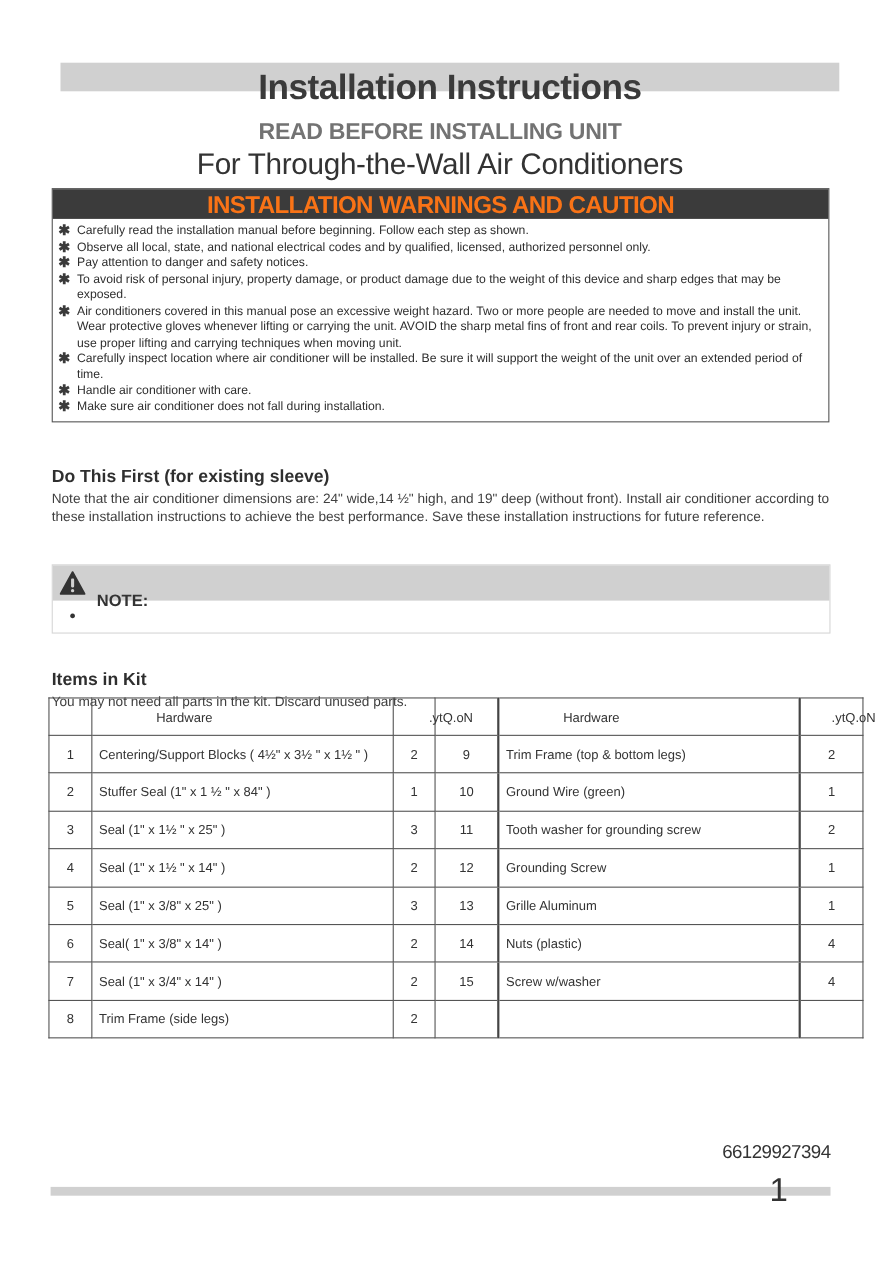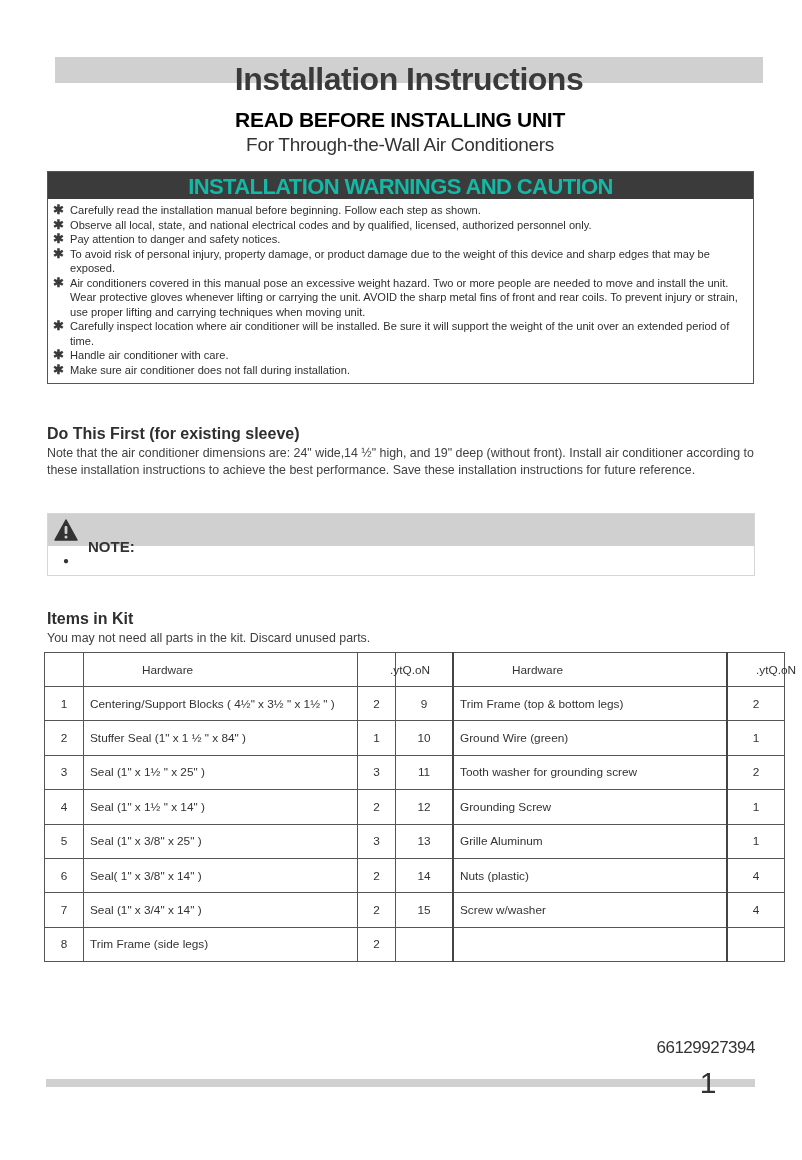--- a/index.html
+++ b/index.html
@@ -6,32 +6,32 @@
   html, body { width: 802px; height: 1160px; background: #ffffff; }
   body { position: relative; font-family: "Liberation Sans", sans-serif; color: #333333; overflow: hidden; }
 
   .title-bar {
     position: absolute; left: 31px; top: 57px; width: 708px; height: 26px;
     background: #d0d0d0; text-align: center;
     font-size: 32px; font-weight: bold; color: #3a3a3a; line-height: 44px; letter-spacing: -0.5px; margin-left: 24px;
   }
   .subtitle1 {
     position: absolute; left: 46px; top: 108px; width: 708px; text-align: center;
-    font-size: 21px; font-weight: bold; color: #000000; letter-spacing: -0.3px;
+    font-size: 21px; font-weight: bold; color: #737373; letter-spacing: -0.3px;
   }
   .subtitle2 {
     position: absolute; left: 46px; top: 134px; width: 708px; text-align: center;
-    font-size: 19px; color: #333333; letter-spacing: -0.3px;
+    font-size: 27px; color: #333333; letter-spacing: -0.3px;
   }
   .warn-box {
     position: absolute; left: 47px; top: 171px; width: 707px; height: 213px;
     border: 1px solid #555555;
   }
   .warn-head {
-    height: 27px; background: #3b3b3b; color: #14b8a6; text-align: center;
+    height: 27px; background: #3b3b3b; color: #f97316; text-align: center;
     font-size: 22px; font-weight: bold; line-height: 29px; letter-spacing: -0.6px;
   }
   .warn-list { list-style: none; padding: 4px 10px 0 4px; }
   .warn-list li {
     position: relative; padding-left: 18px; font-size: 11.1px; line-height: 14.5px; color: #2e2e2e;
   }
   .warn-list li .star {
     position: absolute; left: 1px; top: 0; font-size: 13px; color: #3a3a3a; font-weight: bold;
   }
 
@@ -50,21 +50,21 @@
     height: 32px; background: #d0d0d0; display: flex; align-items: center; padding-left: 6px;
   }
   .note-head svg { width: 24px; height: 22px; margin-right: 10px; }
   .note-head span { font-size: 15px; font-weight: bold; color: #333333; margin-top: 32px; }
   .note-body {
     height: 29px; display: flex; align-items: center; padding-left: 15px; font-size: 12.4px; color: #333333;
   }
   .note-body .bullet { font-size: 10px; margin-right: 9px; }
 
   table.kit {
-    position: absolute; left: 44px; top: 652px; border-collapse: collapse; table-layout: fixed;
+    position: absolute; left: 44px; top: 634px; border-collapse: collapse; table-layout: fixed;
   }
   table.kit td {
     border: 1px solid #555555; height: 34.4px; font-size: 11.8px; color: #333333; vertical-align: middle;
     padding: 0;
   }
   table.kit tr.head td { height: 34px; }
   table.kit td.c { text-align: center; }
   table.kit td.l { padding-left: 6px; }
   table.kit td.thick-l { border-left: 2px solid #444444; }
   table.kit td.hw-head { padding-left: 58px; }

